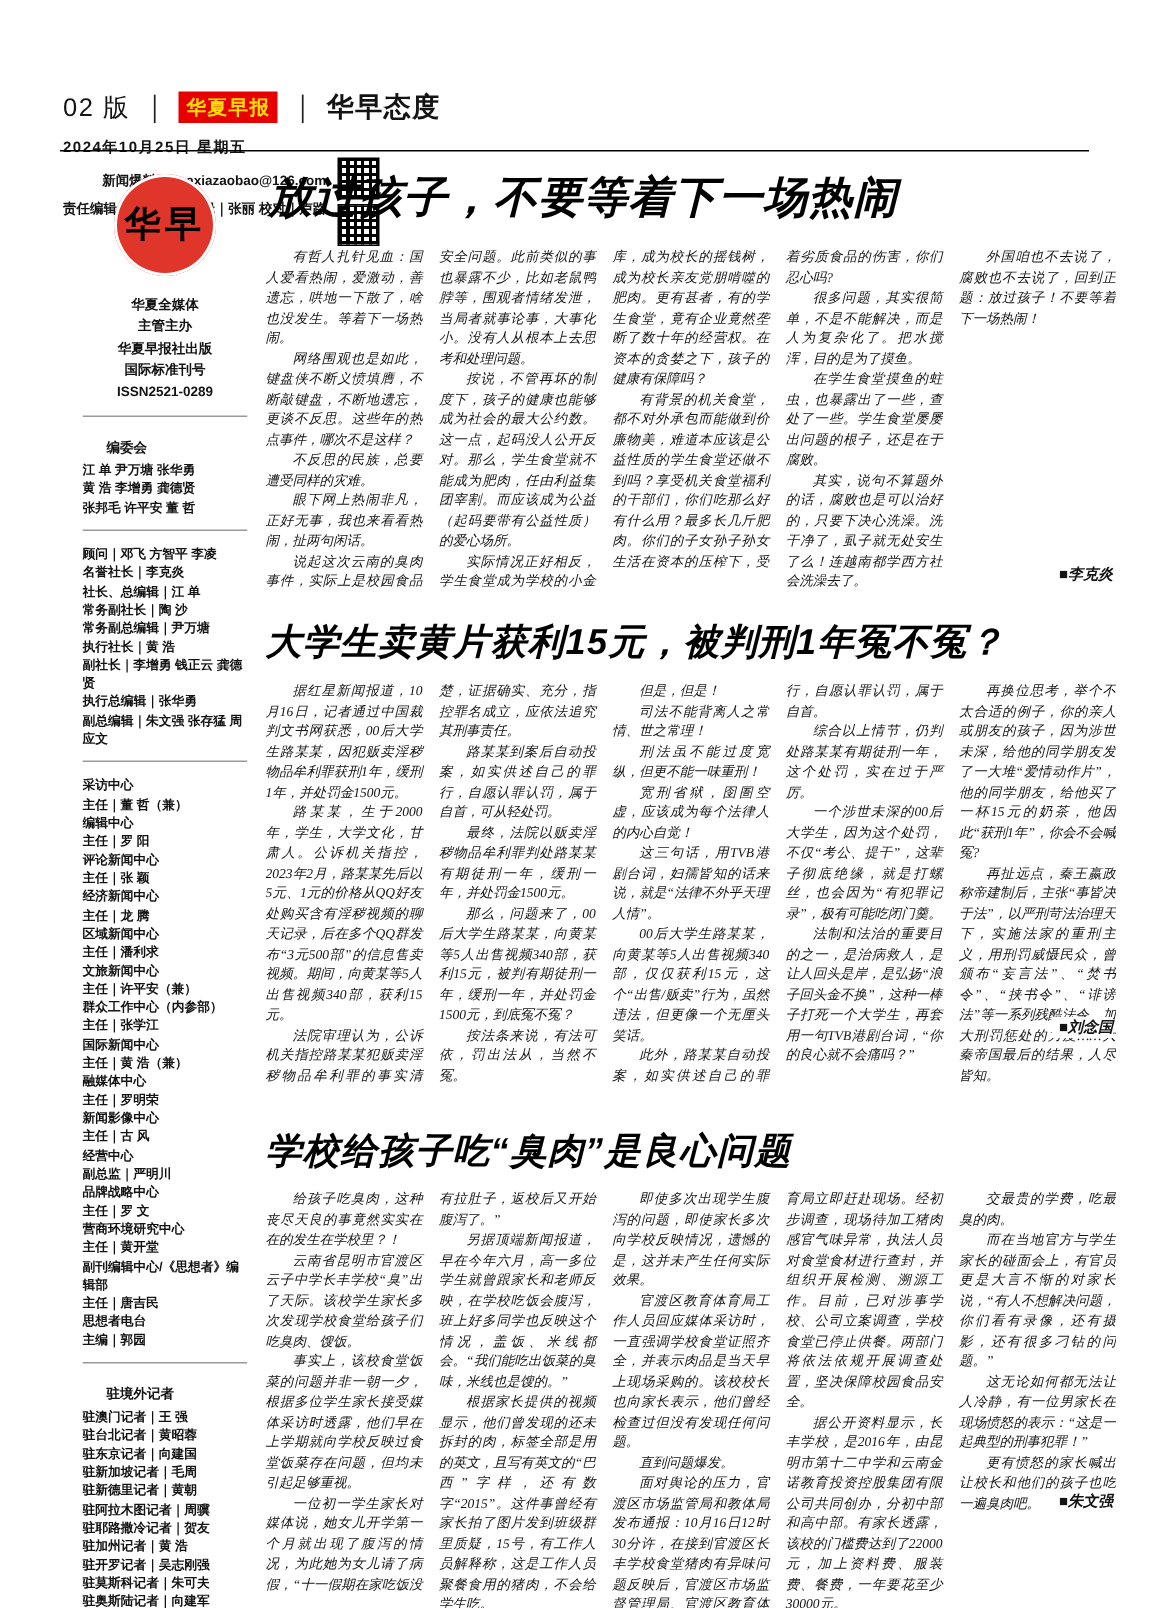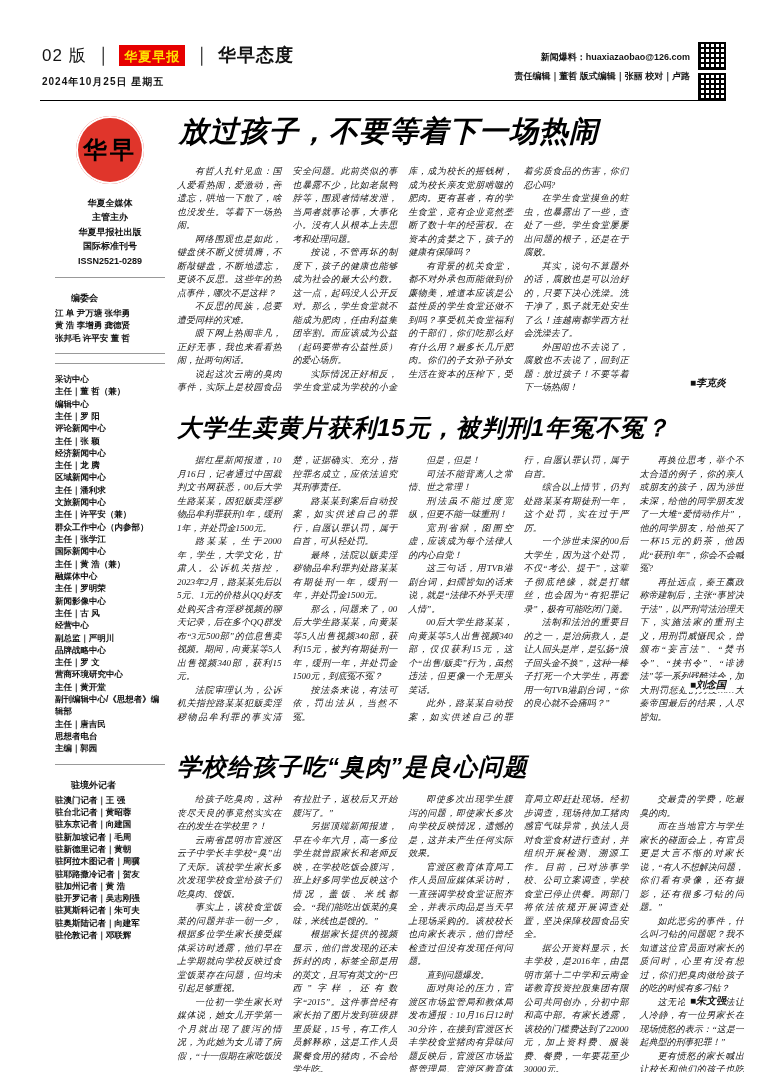--- a/index.html
+++ b/index.html
@@ -1,20 +1,20 @@
 <!DOCTYPE html>
 <html><head>
 <meta charset="utf-8">
 <style>
   html,body{margin:0;padding:0;background:#fff;}
   .page{position:relative;width:766px;height:1078px;background:#fff;color:#131313;
         font-family:"Liberation Serif","DejaVu Serif",serif;overflow:hidden;}
 
   
-  .header{position:absolute;left:42px;right:40px;top:42px;display:flex;justify-content:space-between;}
+  .header{position:absolute;left:42px;right:40px;top:58px;display:flex;justify-content:space-between;flex-direction:column;}
   .h-left .line1{display:flex;align-items:center;gap:7px;font-family:"Liberation Sans","DejaVu Sans",sans-serif;}
   .edition{font-size:17px;letter-spacing:1px;}
   .hsep{font-size:19px;font-weight:300;color:#222;}
   .logo{background:#e60000;color:#ffe100;padding:3px 5px 2px;line-height:1;}
   .logo .logo-main{font-size:13px;font-weight:bold;letter-spacing:1px;}
   .logo .logo-sub{margin-top:2px;height:3px;background:repeating-linear-gradient(90deg,#ffe100 0 2px,transparent 2px 3px);}
   .section-name{font-size:18px;font-weight:bold;letter-spacing:1px;}
   .date{font-size:10px;font-weight:bold;margin-top:7px;letter-spacing:1px;
         font-family:"Liberation Sans","DejaVu Sans",sans-serif;}
   .h-right{display:flex;align-items:flex-start;gap:8px;}
@@ -48,21 +48,21 @@
             margin:0;letter-spacing:1px;}
   .h-a1{font-size:29px;margin:0 0 13px 2px;}
   .h-a2{font-size:24px;margin:15px 0 10px 0;}
   .h-a3{font-size:24px;margin:17px 0 10px 0;}
   .body{column-count:5;column-gap:11px;column-fill:auto;text-align:justify;
         font-size:9px;line-height:1.5;overflow:hidden;}
   .body p{margin:0;text-indent:2em;}
   .b-a1{height:232px;}
   .b-a2{height:280px;}
   .b-a3{height:292px;}
-  .byline{position:absolute;right:18px;margin:0;font-weight:bold;font-size:10px;background:#fff;
+  .byline{position:absolute;right:2px;margin:0;font-weight:bold;font-size:10px;background:#fff;
           padding-left:5px;font-family:"Liberation Sans","DejaVu Sans",sans-serif;}
   .by-a1{top:264px;}
   .by-a2{top:266px;}
   .by-a3{top:243px;}
 </style>
 </head>
 <body>
 
 <div class="page">
 
@@ -106,20 +106,31 @@
           <p>ISSN2521-0289</p>
         </div>
       <div class="side-div"></div>
       <p class="side-title">编委会</p>
       <div class="side-list">
           <p>江 单 尹万塘 张华勇</p>
           <p>黄 浩 李增勇 龚德贤</p>
           <p>张邦毛 许平安 董 哲</p>
         </div>
       <div class="side-div"></div>
+      <div class="side-list">
+          <p>顾问｜邓飞 方智平 李凌</p>
+          <p>名誉社长｜李克炎</p>
+          <p>社长、总编辑｜江 单</p>
+          <p>常务副社长｜陶 沙</p>
+          <p>常务副总编辑｜尹万塘</p>
+          <p>执行社长｜黄 浩</p>
+          <p>副社长｜李增勇 钱正云 龚德贤</p>
+          <p>执行总编辑｜张华勇</p>
+          <p>副总编辑｜朱文强 张存猛 周应文</p>
+        </div>
       <div class="side-div"></div>
       <div class="side-list">
           <p>采访中心</p>
           <p>主任｜董 哲（兼）</p>
           <p>编辑中心</p>
           <p>主任｜罗 阳</p>
           <p>评论新闻中心</p>
           <p>主任｜张 颖</p>
           <p>经济新闻中心</p>
           <p>主任｜龙 腾</p>
@@ -170,20 +181,21 @@
         <h1 class="headline h-a1">放过孩子，不要等着下一场热闹</h1>
         <div class="body b-a1">
             <p>有哲人扎针见血：国人爱看热闹，爱激动，善遗忘，哄地一下散了，啥也没发生。等着下一场热闹。</p>
             <p>网络围观也是如此，键盘侠不断义愤填膺，不断敲键盘，不断地遗忘，更谈不反思。这些年的热点事件，哪次不是这样？</p>
             <p>不反思的民族，总要遭受同样的灾难。</p>
             <p>眼下网上热闹非凡，正好无事，我也来看看热闹，扯两句闲话。</p>
             <p>说起这次云南的臭肉事件，实际上是校园食品安全问题。此前类似的事也暴露不少，比如老鼠鸭脖等，围观者情绪发泄，当局者就事论事，大事化小。没有人从根本上去思考和处理问题。</p>
             <p>按说，不管再坏的制度下，孩子的健康也能够成为社会的最大公约数。这一点，起码没人公开反对。那么，学生食堂就不能成为肥肉，任由利益集团宰割。而应该成为公益（起码要带有公益性质）的爱心场所。</p>
             <p>实际情况正好相反，学生食堂成为学校的小金库，成为校长的摇钱树，成为校长亲友党朋啃噬的肥肉。更有甚者，有的学生食堂，竟有企业竟然垄断了数十年的经营权。在资本的贪婪之下，孩子的健康有保障吗？</p>
             <p>有背景的机关食堂，都不对外承包而能做到价廉物美，难道本应该是公益性质的学生食堂还做不到吗？享受机关食堂福利的干部们，你们吃那么好有什么用？最多长几斤肥肉。你们的子女孙子孙女生活在资本的压榨下，受着劣质食品的伤害，你们忍心吗?</p>
+            <p>很多问题，其实很简单，不是不能解决，而是人为复杂化了。把水搅浑，目的是为了摸鱼。</p>
             <p>在学生食堂摸鱼的蛀虫，也暴露出了一些，查处了一些。学生食堂屡屡出问题的根子，还是在于腐败。</p>
             <p>其实，说句不算题外的话，腐败也是可以治好的，只要下决心洗澡。洗干净了，虱子就无处安生了么！连越南都学西方社会洗澡去了。</p>
             <p>外国咱也不去说了，腐败也不去说了，回到正题：放过孩子！不要等着下一场热闹！</p>
           </div>
         <p class="byline by-a1">■李克炎</p>
       </div>
 
       <div class="article">
         <h2 class="headline h-a2">大学生卖黄片获利15元，被判刑1年冤不冤？</h2>
         <div class="body b-a2">
@@ -219,21 +231,20 @@
             <p>一位初一学生家长对媒体说，她女儿开学第一个月就出现了腹泻的情况，为此她为女儿请了病假，“十一假期在家吃饭没有拉肚子，返校后又开始腹泻了。”</p>
             <p>另据顶端新闻报道，早在今年六月，高一多位学生就曾跟家长和老师反映，在学校吃饭会腹泻，班上好多同学也反映这个情况，盖饭、米线都会。“我们能吃出饭菜的臭味，米线也是馊的。”</p>
             <p>根据家长提供的视频显示，他们曾发现的还未拆封的肉，标签全部是用的英文，且写有英文的“巴西”字样，还有数字“2015”。这件事曾经有家长拍了图片发到班级群里质疑，15号，有工作人员解释称，这是工作人员聚餐食用的猪肉，不会给学生吃。</p>
             <p>即使多次出现学生腹泻的问题，即使家长多次向学校反映情况，遗憾的是，这并未产生任何实际效果。</p>
             <p>官渡区教育体育局工作人员回应媒体采访时，一直强调学校食堂证照齐全，并表示肉品是当天早上现场采购的。该校校长也向家长表示，他们曾经检查过但没有发现任何问题。</p>
             <p>直到问题爆发。</p>
             <p>面对舆论的压力，官渡区市场监管局和教体局发布通报：10月16日12时30分许，在接到官渡区长丰学校食堂猪肉有异味问题反映后，官渡区市场监督管理局、官渡区教育体育局立即赶赴现场。经初步调查，现场待加工猪肉感官气味异常，执法人员对食堂食材进行查封，并组织开展检测、溯源工作。目前，已对涉事学校、公司立案调查，学校食堂已停止供餐。两部门将依法依规开展调查处置，坚决保障校园食品安全。</p>
             <p>据公开资料显示，长丰学校，是2016年，由昆明市第十二中学和云南金诺教育投资控股集团有限公司共同创办，分初中部和高中部。有家长透露，该校的门槛费达到了22000元，加上资料费、服装费、餐费，一年要花至少30000元。</p>
             <p>交最贵的学费，吃最臭的肉。</p>
             <p>而在当地官方与学生家长的碰面会上，有官员更是大言不惭的对家长说，“有人不想解决问题，你们看有录像，还有摄影，还有很多刁钻的问题。”</p>
-            <p>如此恶劣的事件，什么叫刁钻的问题呢？我不知道这位官员面对家长的质问时，心里有没有想过，你们把臭肉做给孩子的吃的时候有多刁钻？</p>
             <p>这无论如何都无法让人冷静，有一位男家长在现场愤怒的表示：“这是一起典型的刑事犯罪！”</p>
             <p>更有愤怒的家长喊出让校长和他们的孩子也吃一遍臭肉吧。</p>
           </div>
         <p class="byline by-a3">■朱文强</p>
       </div>
 
     </div>
   </div>
 </div>
 

